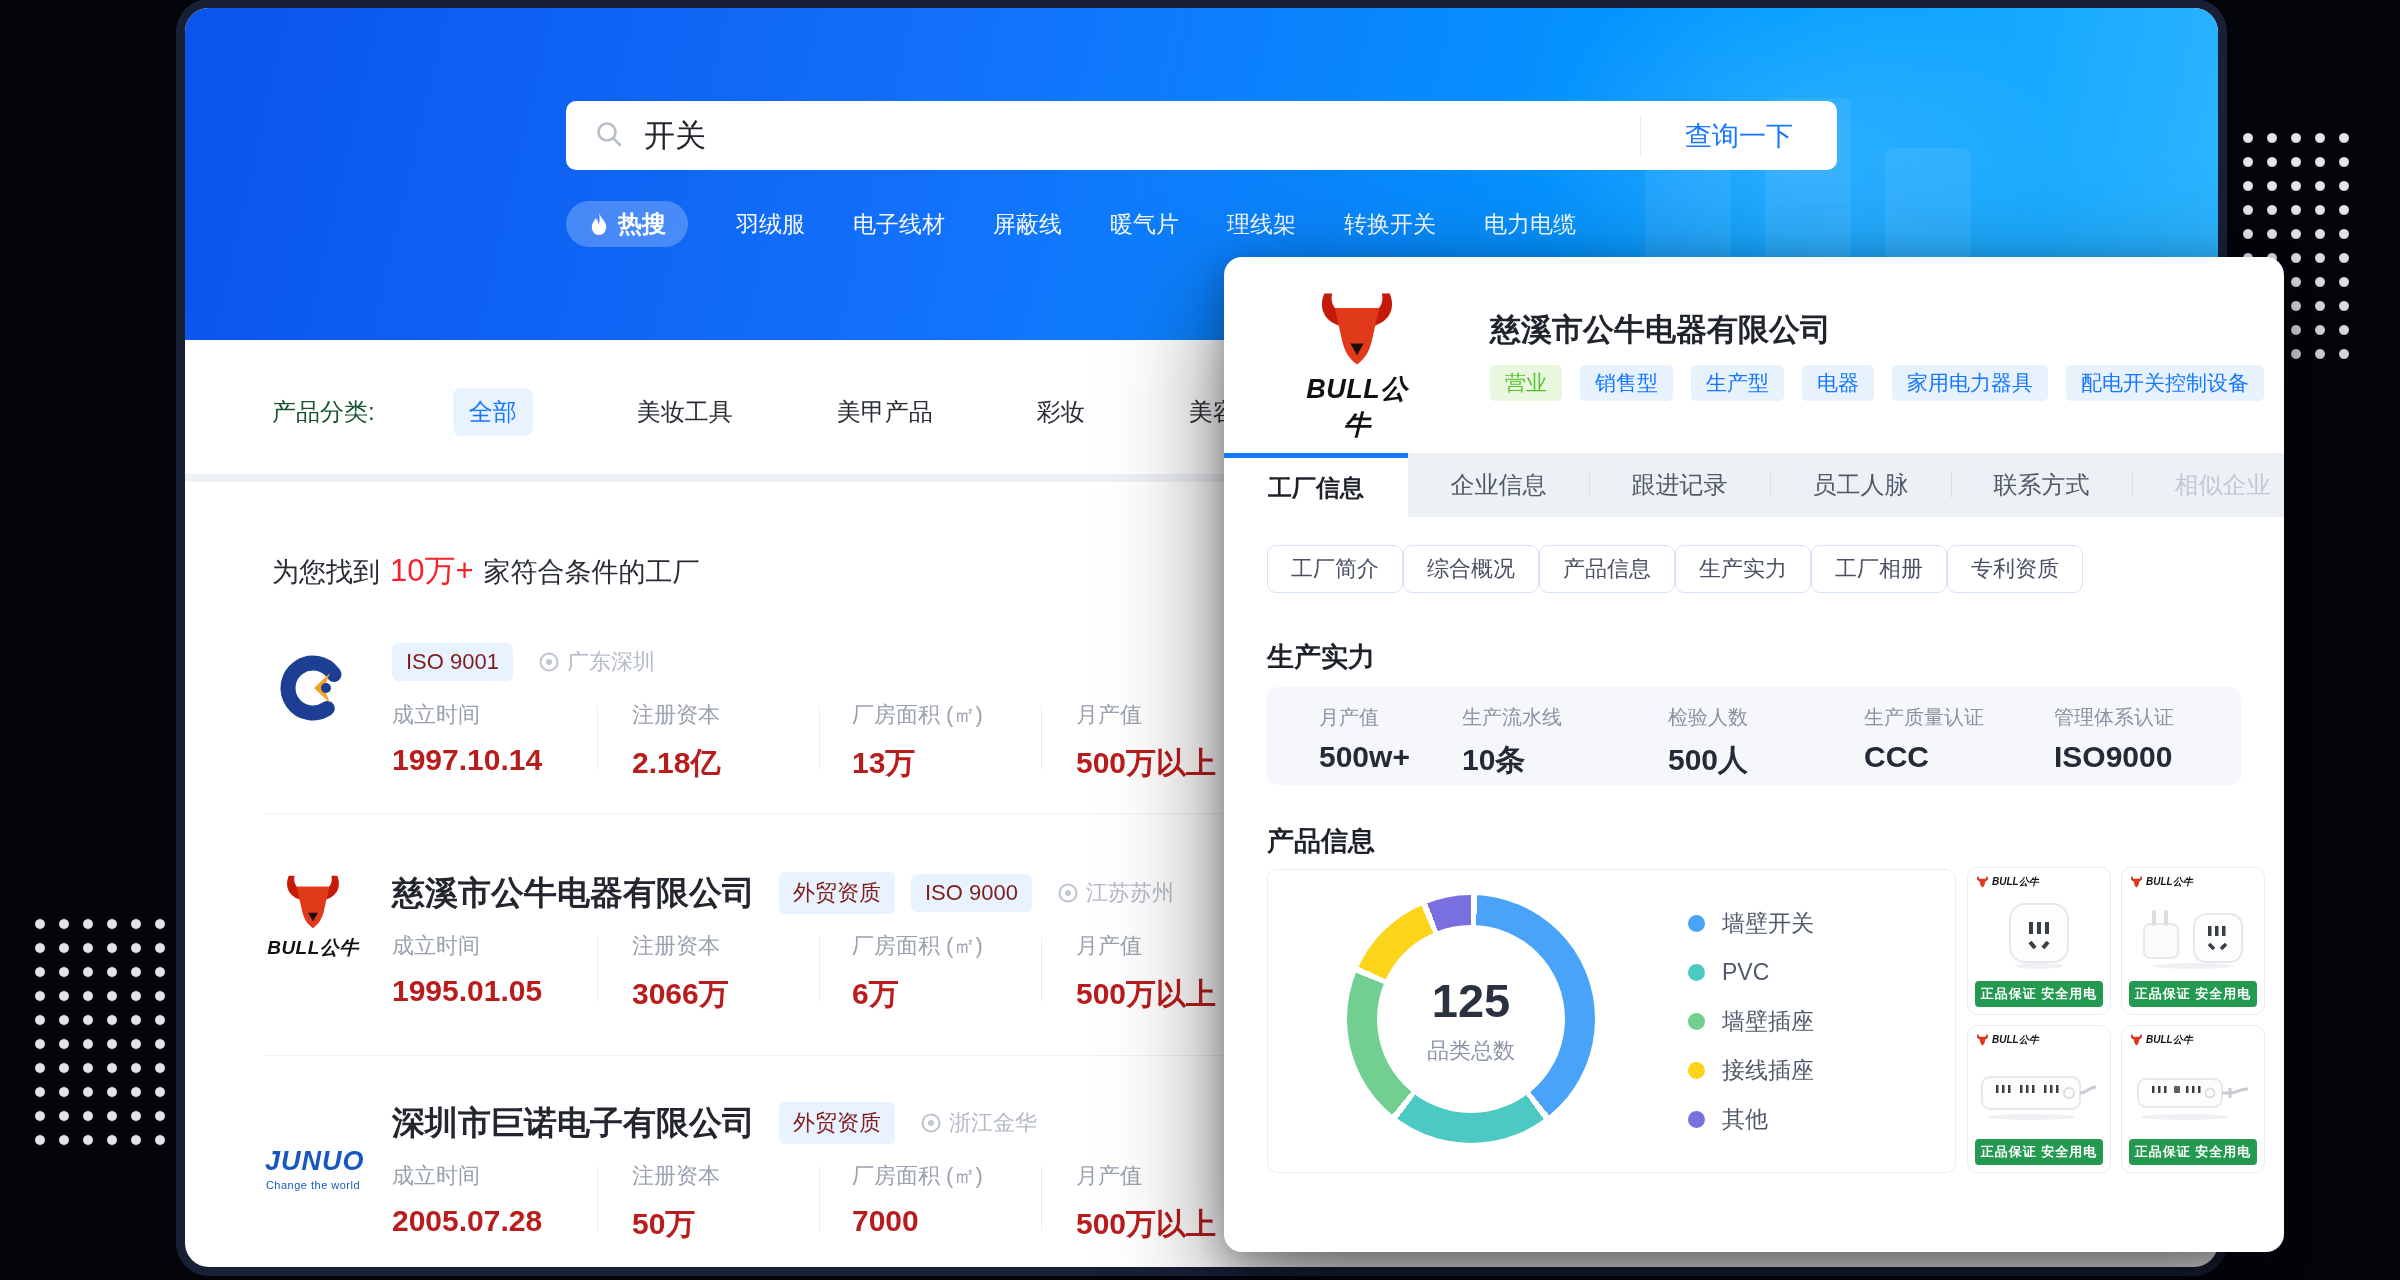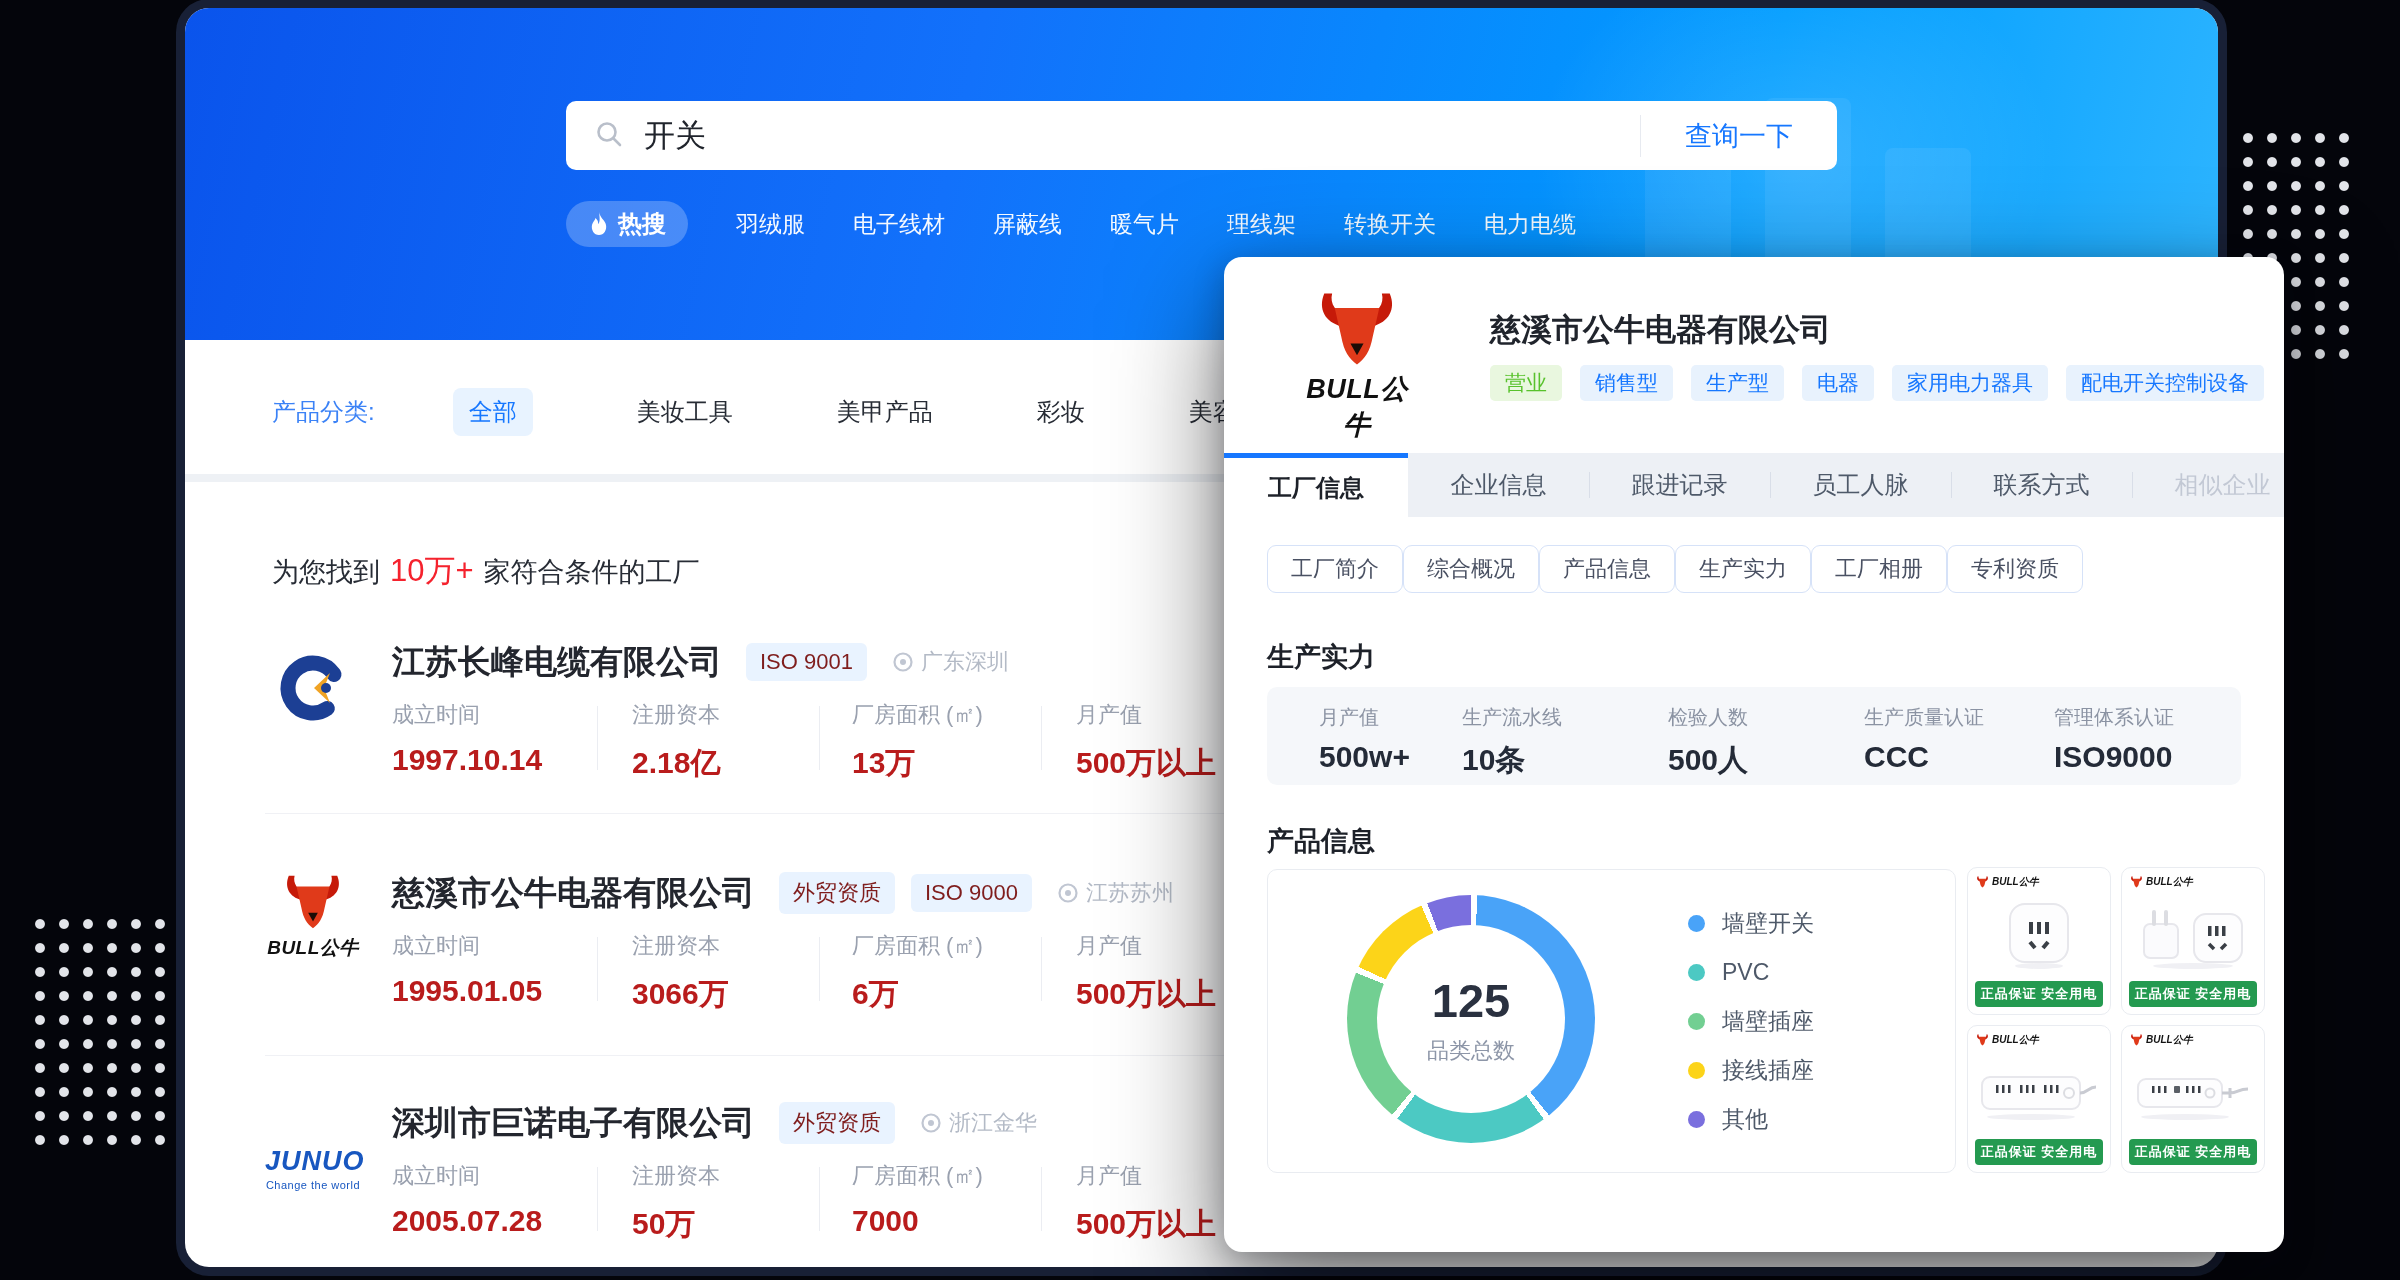--- a/index.html
+++ b/index.html
@@ -32,21 +32,21 @@
   .sdiv { width:1px; height:42px; background:#e7eaf0; }
   .searchbtn { border:0; background:transparent; color:#1677ff; font-size:27px; padding:0 44px; cursor:pointer; font-family:inherit; }
   .hotrow { position:absolute; left:381px; top:193px; height:46px; display:flex; align-items:center; }
   .hotpill { height:46px; border-radius:23px; background:rgba(255,255,255,.24); display:flex; align-items:center;
              padding:0 22px; color:#fff; font-size:24px; font-weight:bold; }
   .hotpill svg { margin-right:8px; }
   .hotitem { color:rgba(255,255,255,.96); font-size:23px; margin-left:48px; cursor:pointer; }
 
   
   .catrow { position:absolute; left:87px; top:372px; height:64px; display:flex; align-items:center; }
-  .catlabel { color:#3b82f6; font-size:24px; margin-right:78px; }
+  .catlabel { color:#14532d; font-size:24px; margin-right:78px; }
   .catopt { color:#272c35; font-size:24px; margin-right:104px; cursor:pointer; }
   .catopt.active { color:#1677ff; background:#e8f3ff; border-radius:8px; padding:8px 16px; }
   .band { position:absolute; left:0; top:466px; width:100%; height:8px; background:#eef1f5; }
 
   
   .resline { position:absolute; left:87px; top:524px; font-size:27px; color:#272c35;margin-top:18px; }
   .resline .red { color:#f5222d; font-size:31px; margin:0 10px; }
 
   .factory { position:absolute; left:80px; width:1140px; cursor:pointer; }
   .flogo { position:absolute; left:0; top:0; width:96px; text-align:center; }
@@ -174,21 +174,20 @@
     <div class="factory" style="top:632px; height:164px">
       <div class="flogo" style="top:9px">
         <svg width="78" height="78" viewBox="0 0 78 78">
           <circle cx="39" cy="39" r="25" fill="none" stroke="#1c3f94" stroke-width="15" stroke-linecap="round" stroke-dasharray="118 40" transform="rotate(55 39 39)"></circle>
           <path d="M56 24 L40 39 L56 54 L50 39 Z" fill="#f0a324"></path>
           <circle cx="52" cy="39" r="5" fill="#1c3f94"></circle>
         </svg>
       </div>
       <div class="fcontent">
         <div class="frow1">
-          <span class="fname">江苏长峰电缆有限公司</span>
           <span class="fbadge">ISO 9001</span>
           <span class="floc">
             <svg width="24" height="24" viewBox="0 0 24 24">
                 <circle cx="12" cy="12" r="8.5" fill="none" stroke="#c0c6d2" stroke-width="2.2"></circle>
                 <circle cx="12" cy="12" r="3" fill="#c0c6d2"></circle>
               </svg>
             <span>广东深圳</span>
           </span>
         </div>
         <div class="fcell" style="left:0; top:60px">

